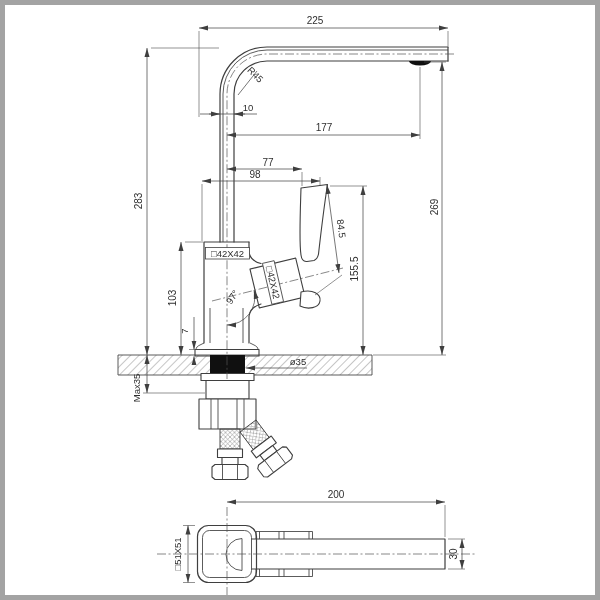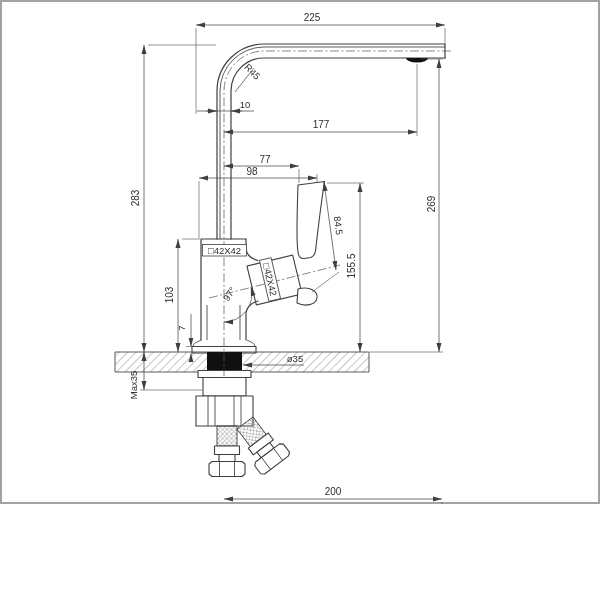--- a/index.html
+++ b/index.html
@@ -1,18 +1,18 @@
 <!DOCTYPE html>
 <html><head>
 <meta charset="utf-8">
 <style>
   html,body{margin:0;padding:0;background:#fff;}
   #stage{
-    width:600px;height:504px;position:relative;background:#ffffff;
-    border:2px solid #a3a3a3;box-sizing:border-box;
+    width:600px;height:600px;position:relative;background:#ffffff;
+    border:5px solid #a3a3a3;box-sizing:border-box;
     font-family:"Liberation Sans","DejaVu Sans",sans-serif;
   }
   svg{display:block;}
   .outline{stroke:#3f3f3f;stroke-width:1.2;fill:none;stroke-linejoin:round;stroke-linecap:round;}
   .inner{stroke:#3f3f3f;stroke-width:0.85;fill:none;stroke-linejoin:round;}
   .whitepart{fill:#ffffff;stroke:#3f3f3f;stroke-width:1.1;stroke-linejoin:round;}
   .dimline{stroke:#4a4a4a;stroke-width:0.75;fill:none;}
   .extline{stroke:#4a4a4a;stroke-width:0.6;fill:none;}
   .cline{stroke:#555;stroke-width:0.7;fill:none;stroke-dasharray:9 2.5 2 2.5;}
   .dimtext{font-size:10px;fill:#2f2f2f;}

